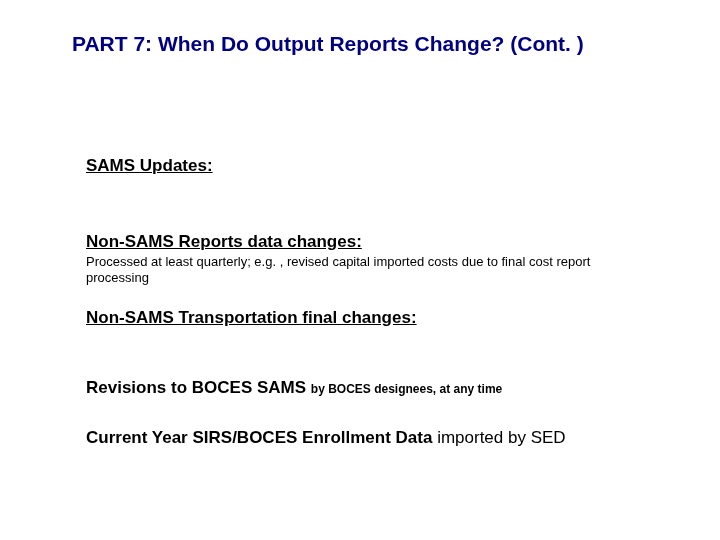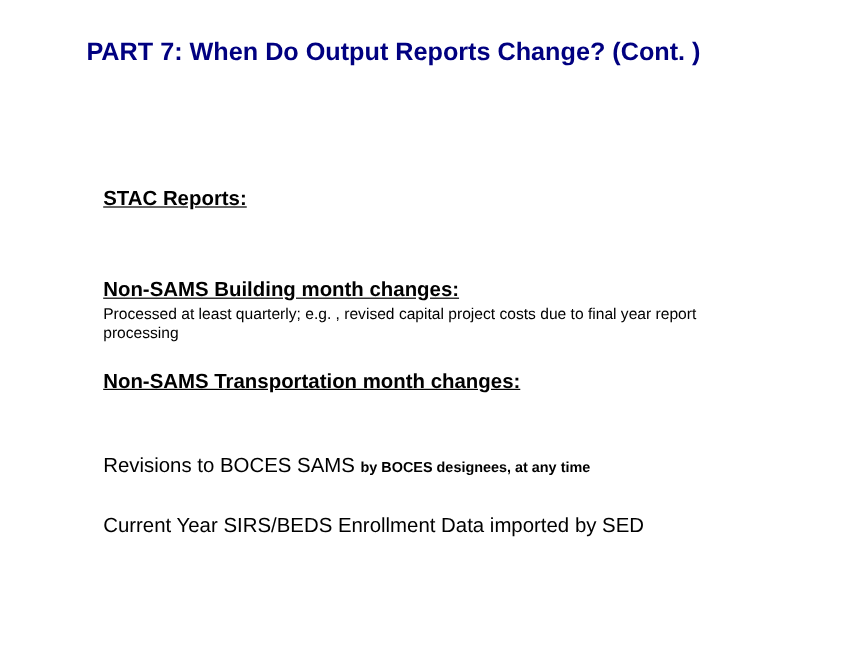--- a/index.html
+++ b/index.html
@@ -51,50 +51,50 @@
     font-weight: normal;
     color: #000000;
     line-height: 1.25;
     margin: 0;
   }
   .line-item {
     font-size: 17px;
     color: #000000;
     margin: 0;
   }
-  .line-item .b { font-weight: normal; }
+  .line-item .b { font-weight: bold; }
   .sec1 { top: 156px; }
   .sec2 { top: 232px; }
   .sec3 { top: 308px; }
   .line4 { position: absolute; left: 86px; top: 378px; width: 580px; }
   .line5 { position: absolute; left: 86px; top: 428px; width: 580px; }
   .smallb { font-weight: bold; font-size: 12px; }
 </style>
 </head>
 <body>
 
 <div class="slide">
 
   <div class="title">PART 7: When Do Output Reports Change? (Cont. )</div>
 
 
   <div class="section sec1">
-    <p class="sec-heading">STAC Reports:</p>
+    <p class="sec-heading">SAMS Updates:</p>
   </div>
 
   <div class="section sec2">
-    <p class="sec-heading">Non-SAMS Building month changes:</p>
-    <p class="sec-body">Processed at least quarterly; e.g. , revised capital project costs due to final year report processing</p>
+    <p class="sec-heading">Non-SAMS Reports data changes:</p>
+    <p class="sec-body">Processed at least quarterly; e.g. , revised capital imported costs due to final cost report processing</p>
   </div>
 
   <div class="section sec3">
-    <p class="sec-heading">Non-SAMS Transportation month changes:</p>
+    <p class="sec-heading">Non-SAMS Transportation final changes:</p>
   </div>
 
   <p class="line-item line4">
     <span class="b">Revisions to BOCES SAMS </span><span class="smallb">by BOCES designees, at any time</span>
   </p>
 
   <p class="line-item line5">
-    <span class="b">Current Year SIRS/BEDS Enrollment Data </span><span>imported by SED</span>
+    <span class="b">Current Year SIRS/BOCES Enrollment Data </span><span>imported by SED</span>
   </p>
 
 </div>
 
 </body></html>

